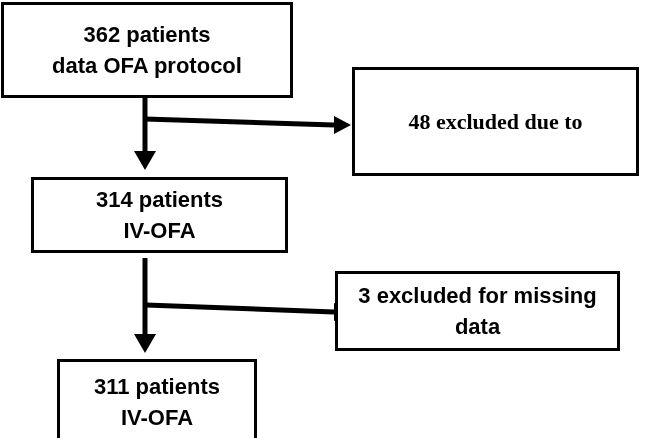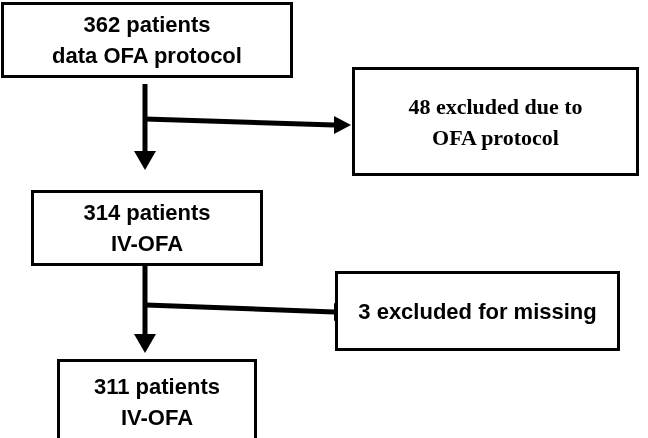--- a/index.html
+++ b/index.html
@@ -40,23 +40,23 @@
     display: flex;
     flex-direction: column;
     justify-content: center;
     align-items: center;
     text-align: center;
     font-weight: bold;
     font-size: 22px;
     line-height: 31px;
     white-space: nowrap;
   }
-  .node-enrolled         { left: 1px;   top: 2px;   width: 292px; height: 76px; }
+  .node-enrolled         { left: 1px;   top: 2px;   width: 292px; height: 96px; }
   .node-excluded-epidural{ left: 352px; top: 67px;  width: 287px; height: 109px; font-family: Liberation Serif, serif; }
-  .node-iv-ofa-314       { left: 31px;  top: 190px; width: 232px; height: 76px; }
+  .node-iv-ofa-314       { left: 31px;  top: 177px; width: 257px; height: 76px; }
   .node-excluded-missing { left: 335px; top: 271px; width: 285px; height: 80px; }
   .node-iv-ofa-311       { left: 57px;  top: 359px; width: 200px; height: 85px; }
 </style>
 </head>
 <body>
 
 <div class="canvas">
 
   <svg class="arrows" viewBox="0 0 648 438" aria-hidden="true">
     <g>
@@ -77,30 +77,30 @@
     </g>
   </svg>
 
   <div class="node node-enrolled">
     <div>362 patients</div>
     <div>data OFA protocol</div>
   </div>
 
   <div class="node node-excluded-epidural">
     <div>48 excluded due to</div>
-    <div>OFA protocol</div>
   </div>
 
   <div class="node node-iv-ofa-314">
     <div>314 patients</div>
     <div>IV-OFA</div>
   </div>
 
   <div class="node node-excluded-missing">
     <div>3 excluded for missing</div>
+    <div>data</div>
   </div>
 
   <div class="node node-iv-ofa-311">
     <div>311 patients</div>
     <div>IV-OFA</div>
   </div>
 
 </div>
 
 </body></html>

